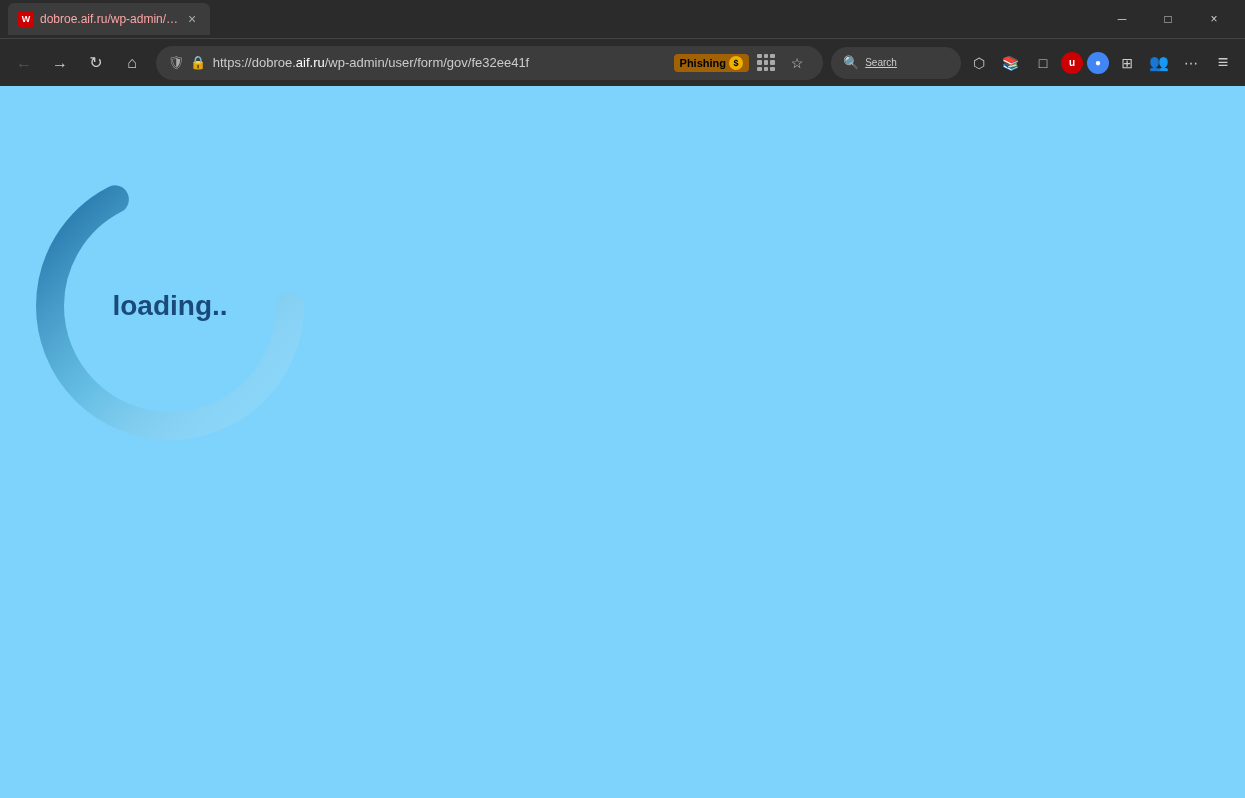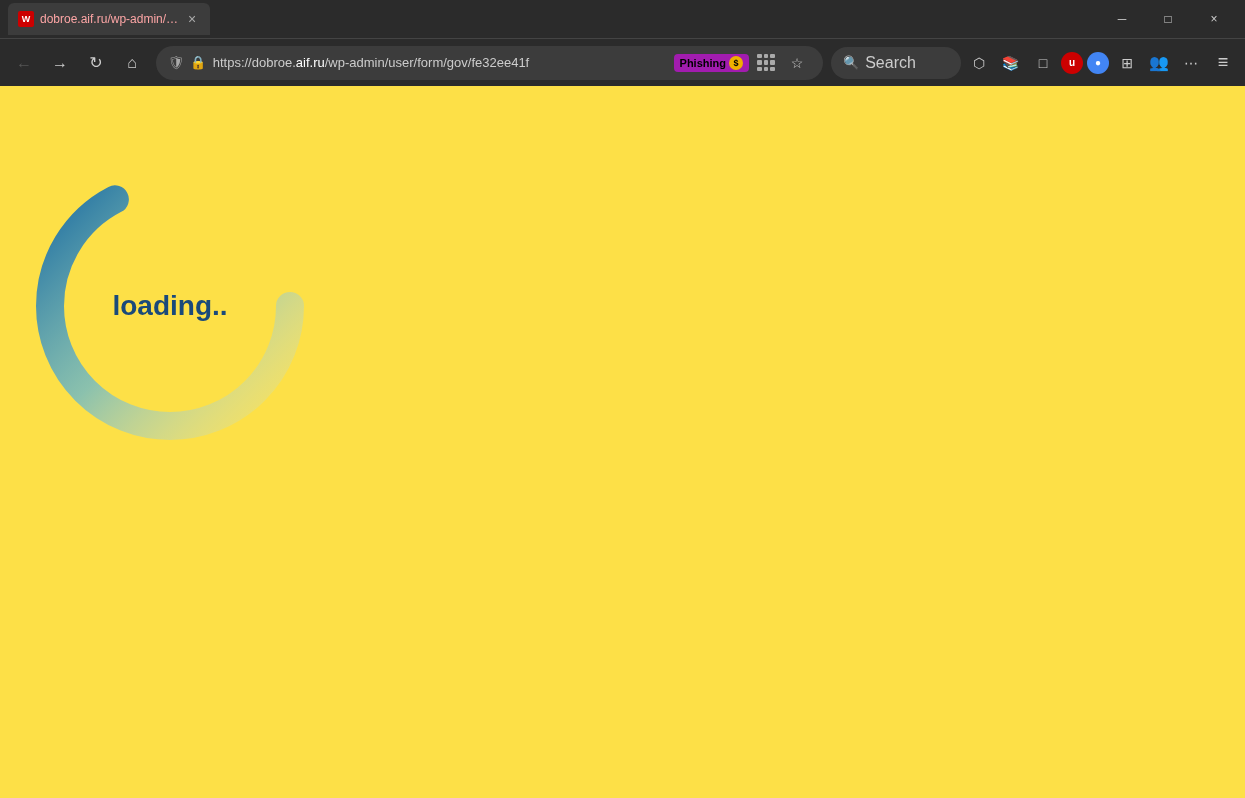--- a/index.html
+++ b/index.html
@@ -117,21 +117,21 @@
       flex: 1;
       white-space: nowrap;
       overflow: hidden;
       text-overflow: ellipsis;
     }
     .url-text .domain {
       color: #fff;
       font-weight: 500;
     }
     .phishing-badge {
-      background: #a21caf;
+      background: #a16207;
       color: #000;
       font-size: 11px;
       font-weight: bold;
       padding: 2px 6px;
       border-radius: 4px;
       display: flex;
       align-items: center;
       gap: 3px;
       flex-shrink: 0;
     }
@@ -168,21 +168,21 @@
       background: #3c3c3c;
       border-radius: 16px;
       height: 32px;
       display: flex;
       align-items: center;
       padding: 0 12px;
       gap: 6px;
       min-width: 130px;
     }
     .search-icon { color: #aaa; font-size: 13px; }
-    .search-text { color: #ccc; font-size: 16px; }
+    .search-text { color: #ccc; font-size: 10px; text-decoration: underline; }
 
     .ext-icon-red {
       width: 22px; height: 22px;
       background: #c00;
       border-radius: 50%;
       display: flex; align-items: center; justify-content: center;
       color: white; font-size: 10px; font-weight: bold;
       cursor: pointer;
     }
     .ext-icon-blue {
@@ -208,21 +208,21 @@
     }
     .ext-icon-people {
       color: #aaa;
       font-size: 16px;
       cursor: pointer;
     }
     .hamburger { color: #ccc; font-size: 18px; cursor: pointer; }
 
     
     .page-content {
-      background: #fde047;
+      background: #7dd3fc;
       width: 1245px;
       height: calc(798px - 38px - 48px);
       position: relative;
       overflow: hidden;
     }
 
     
     .loading-container {
       position: absolute;
       top: 80px;

